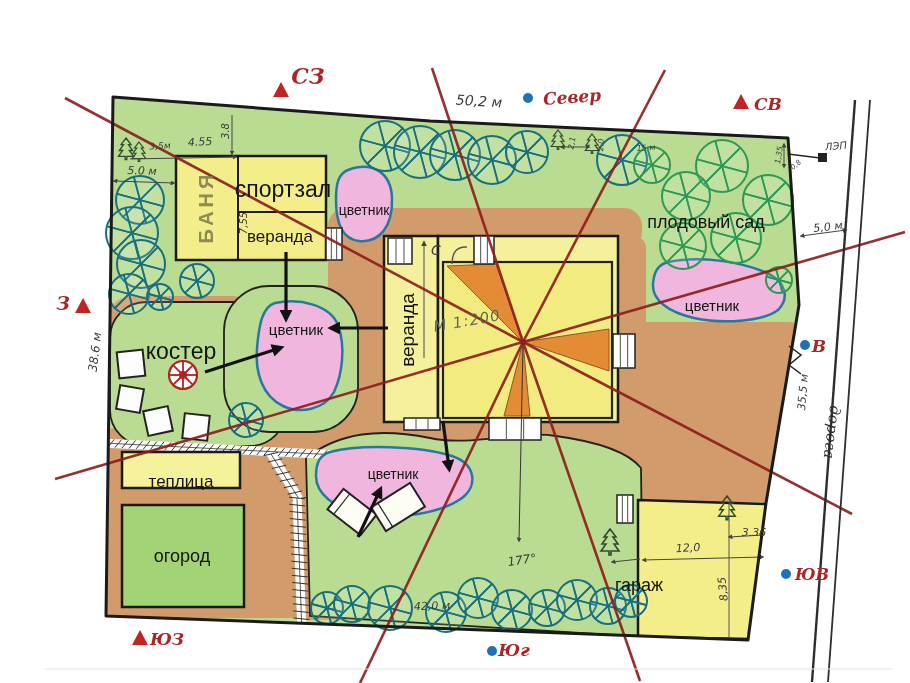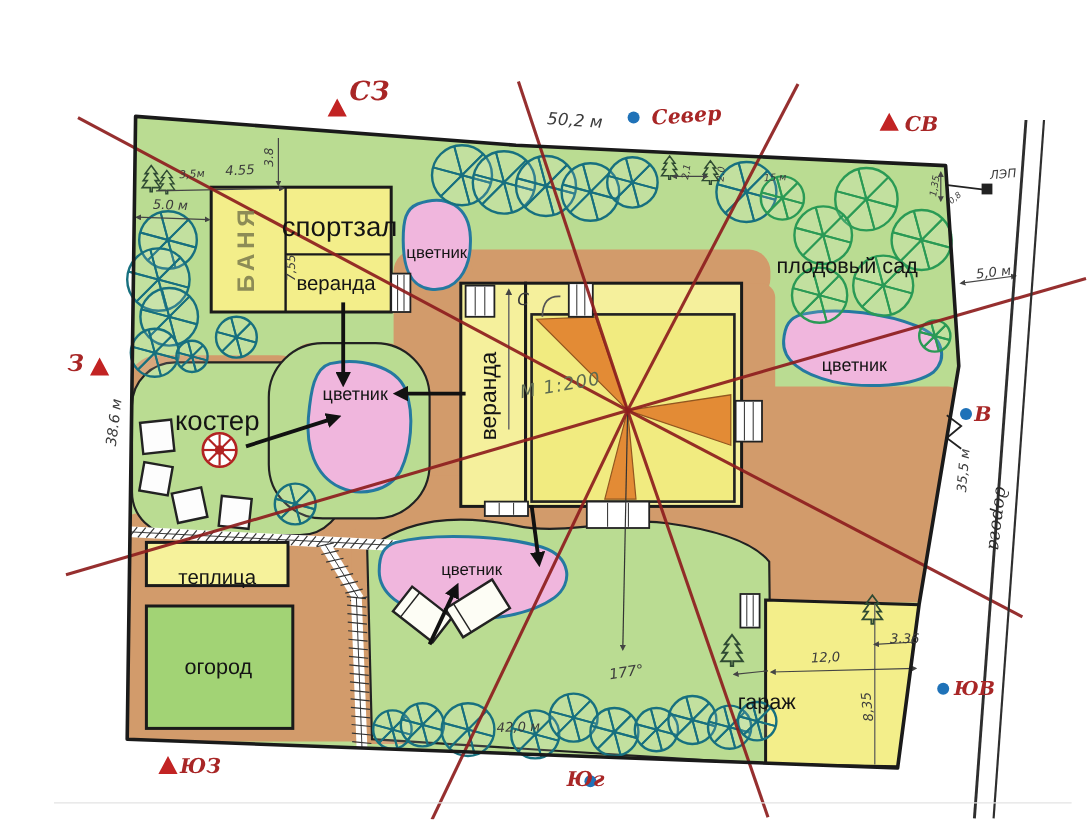--- a/index.html
+++ b/index.html
@@ -562,21 +562,21 @@
       <circle cx="805" cy="345" r="5" fill="#1f72b8"></circle>
       <circle cx="492" cy="651" r="5" fill="#1f72b8"></circle>
       <circle cx="786" cy="574" r="5" fill="#1f72b8"></circle>
     </svg>
     <div class="lab redhw" style="left: 308px; top: 76px; font-size: 22px; transform: translate(-50%, -50%) rotate(0deg);">СЗ</div>
     <div class="lab redhw" style="left: 572px; top: 97px; font-size: 17px; transform: translate(-50%, -50%) rotate(-4deg);">Север</div>
     <div class="lab redhw" style="left: 768px; top: 104px; font-size: 17px; transform: translate(-50%, -50%) rotate(0deg);">СВ</div>
     <div class="lab redhw" style="left: 63px; top: 303px; font-size: 19px; transform: translate(-50%, -50%) rotate(0deg);">З</div>
     <div class="lab redhw" style="left: 819px; top: 346px; font-size: 17px; transform: translate(-50%, -50%) rotate(0deg);">В</div>
     <div class="lab redhw" style="left: 167px; top: 639px; font-size: 17px; transform: translate(-50%, -50%) rotate(0deg);">ЮЗ</div>
-    <div class="lab redhw" style="left: 488px; top: 650px; font-size: 17px; transform: translate(-50%, -50%) rotate(0deg);">Юг</div>
+    <div class="lab redhw" style="left: 514px; top: 650px; font-size: 17px; transform: translate(-50%, -50%) rotate(0deg);">Юг</div>
     <div class="lab redhw" style="left: 812px; top: 574px; font-size: 16px; transform: translate(-50%, -50%) rotate(0deg);">ЮВ</div>
     <div class="lab lbl" style="left: 283px; top: 189px; font-size: 23px; transform: translate(-50%, -50%) rotate(0deg);">спортзал</div>
     <div class="lab lbl" style="left: 280px; top: 237px; font-size: 17px; transform: translate(-50%, -50%) rotate(0deg);">веранда</div>
     <div class="lab banya" style="left: 206px; top: 207px; font-size: 20px; transform: translate(-50%, -50%) rotate(-90deg);">БАНЯ</div>
     <div class="lab lbl" style="left: 364px; top: 210px; font-size: 14px; transform: translate(-50%, -50%) rotate(0deg);">цветник</div>
     <div class="lab lbl" style="left: 296px; top: 329px; font-size: 15px; transform: translate(-50%, -50%) rotate(0deg);">цветник</div>
     <div class="lab lbl" style="left: 712px; top: 305px; font-size: 15px; transform: translate(-50%, -50%) rotate(0deg);">цветник</div>
     <div class="lab lbl" style="left: 393px; top: 474px; font-size: 14px; transform: translate(-50%, -50%) rotate(0deg);">цветник</div>
     <div class="lab lbl" style="left: 706px; top: 222px; font-size: 18px; transform: translate(-50%, -50%) rotate(0deg);">плодовый сад</div>
     <div class="lab lbl" style="left: 181px; top: 351px; font-size: 23px; transform: translate(-50%, -50%) rotate(0deg);">костер</div>

